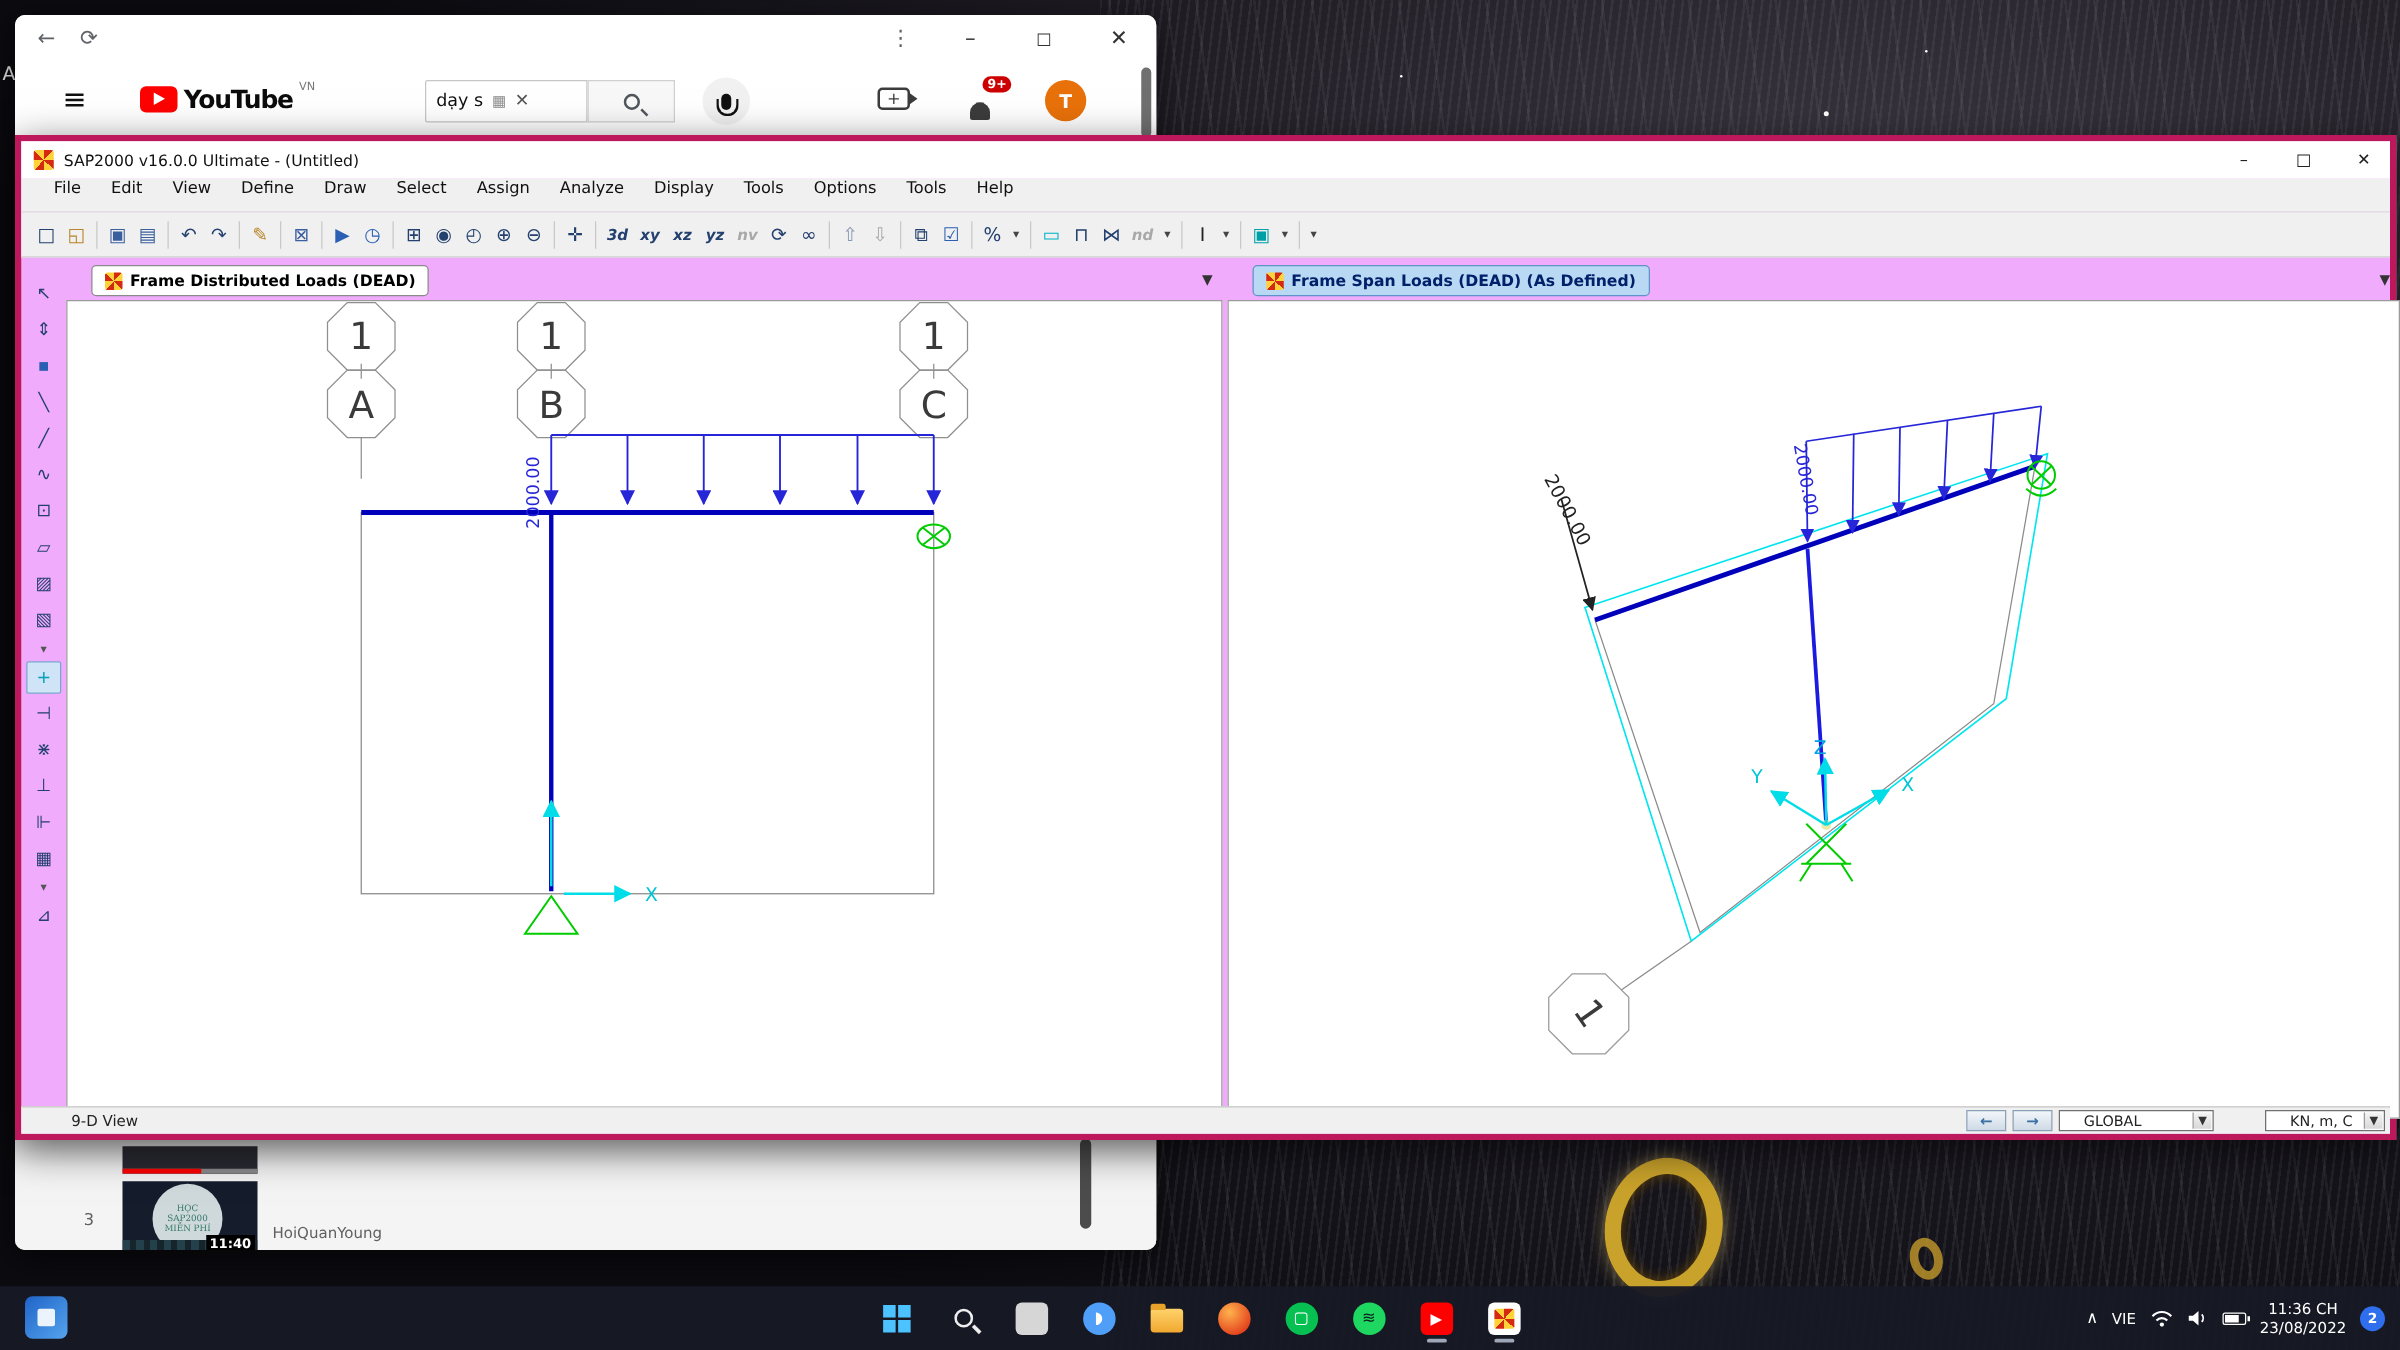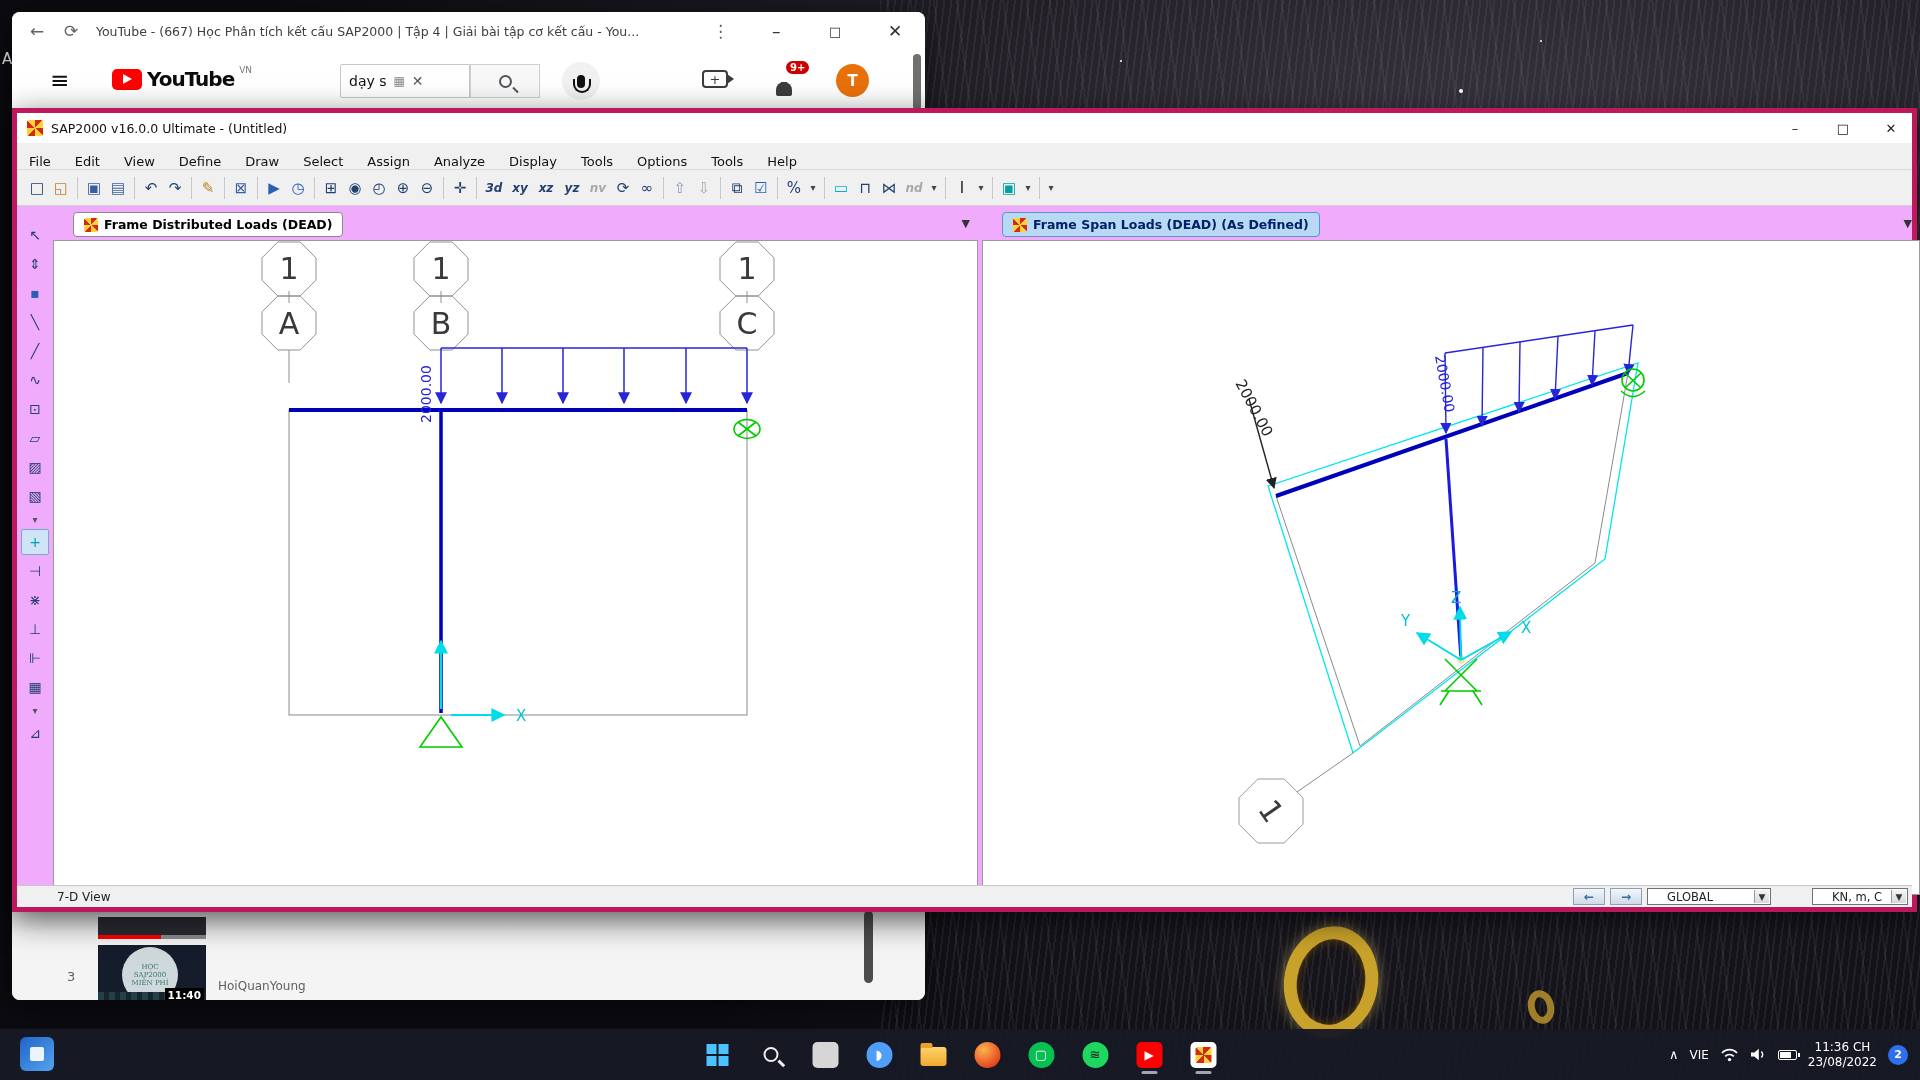--- a/index.html
+++ b/index.html
@@ -88,21 +88,21 @@
   
   #sap { position:absolute; left:12px; top:108px; width:1905px; height:804px; background:#f0abfc;
     border:5px solid #be185d; box-shadow:0 8px 30px rgba(0,0,0,.6); z-index:20; }
   .s-title { position:absolute; left:0; top:0; width:100%; height:30px; background:#fff; display:flex; align-items:center; }
   .sap-mini-icon { width:16px; height:16px; margin:0 8px 0 10px; border-radius:2px;
     background:conic-gradient(#d42a10 0 12%, #ffd23a 12% 25%, #d42a10 25% 37%, #ffd23a 37% 50%, #d42a10 50% 62%, #ffd23a 62% 75%, #d42a10 75% 87%, #ffd23a 87% 100%); }
   .s-title-text { font-size:12.5px; color:#111; }
   .s-ctrls { position:absolute; right:10px; top:0; height:30px; display:flex; align-items:center; gap:26px; }
   .s-ctrl { font-size:13px; color:#222; width:22px; text-align:center; }
   .s-menu { position:absolute; left:0; top:30px; width:100%; height:27px; background:#f0f0f0;
-    border-bottom:1px solid #dadada; display:flex; align-items:flex-end; padding-left:0; }
+    border-bottom:1px solid #dadada; display:flex; align-items:flex-start; padding-left:14px; }
   .s-menu span { font-size:13px; color:#111; padding:0 12px; }
   .s-tools { position:absolute; left:0; top:57px; width:100%; height:36px; background:#f0f0f0;
     border-bottom:1px solid #cfcfcf; display:flex; align-items:center; padding-left:8px; }
   .tbtn { width:24px; height:24px; display:flex; align-items:center; justify-content:center;
     font-size:15px; color:#23406e; flex:0 0 auto; }
   .tbtn.txt { font-size:12px; font-weight:bold; font-style:italic; width:26px; }
   .tbtn.small { width:14px; font-size:10px; color:#444; }
   .tbtn.dis { color:#a8a8a8; }
   .tsep { width:1px; height:22px; background:#c8c8c8; margin:0 4px; flex:0 0 auto; }
   .s-side { position:absolute; left:2px; top:97px; width:32px; height:683px; display:flex;
@@ -174,21 +174,20 @@
   <div id="sparkles"></div>
   <div id="earring"></div>
   <div id="earring2"></div>
   <div id="desktop-label-fragment">A</div>
 </div>
 
 <div id="browser">
   <div class="b-titlebar">
     <span class="b-ic" style="left:18px">←</span>
     <span class="b-ic" style="left:52px">⟳</span>
-    <span class="b-title">YouTube - (667) Học Phân tích kết cấu SAP2000 | Tập 4 | Giải bài tập cơ kết cấu - You...</span>
     <span class="b-ic" style="left:700px">⋮</span>
     <span class="b-ic" style="left:760px; color:#333">–</span>
     <span class="b-ic" style="left:817px; color:#333; font-size:13px">□</span>
     <span class="b-ic" style="left:876px; color:#333">✕</span>
   </div>
   <div class="yt-header">
     <span class="yt-burger">≡</span>
     <div class="yt-logo">
       <span class="yt-logo-box"></span>
       <span class="yt-logo-text">YouTube</span>
@@ -472,21 +471,21 @@
           <line x1="478" y1="419" x2="434" y2="392" marker-end="url(#mc2)"></line>
         </g>
         <text x="538" y="392" fill="#00c4d4" font-size="15">X</text>
         <text x="418" y="385" fill="#00c4d4" font-size="15">Y</text>
         <text x="468" y="362" fill="#00a4e4" font-size="15">Z</text>
       </svg>
     </div>
   </div>
 
   <div class="s-status">
-    <span class="s-status-label">7-D View</span>
+    <span class="s-status-label">9-D View</span>
     <div class="s-status-right">
       <div class="nav-btn">←</div>
       <div class="nav-btn">→</div>
       <div class="combo" id="combo-cs">
         <span>GLOBAL</span>
         <span class="drop">▼</span>
       </div>
       <div class="combo" id="combo-units">
         <span>KN, m, C</span>
         <span class="drop">▼</span>

